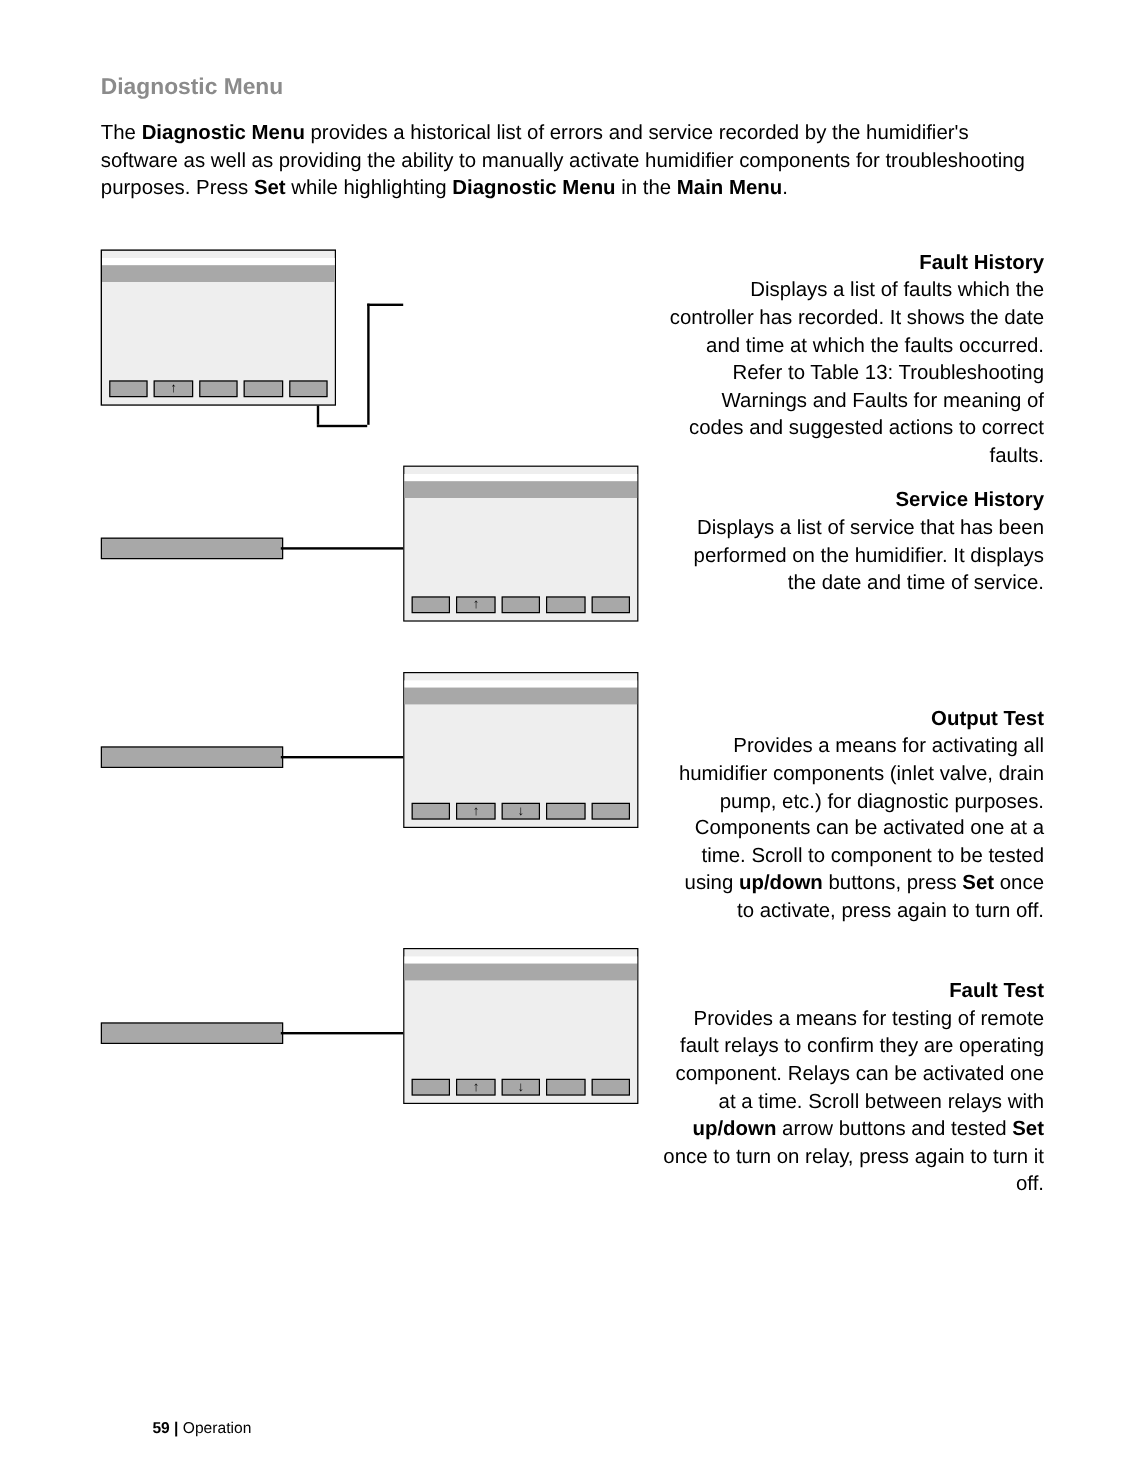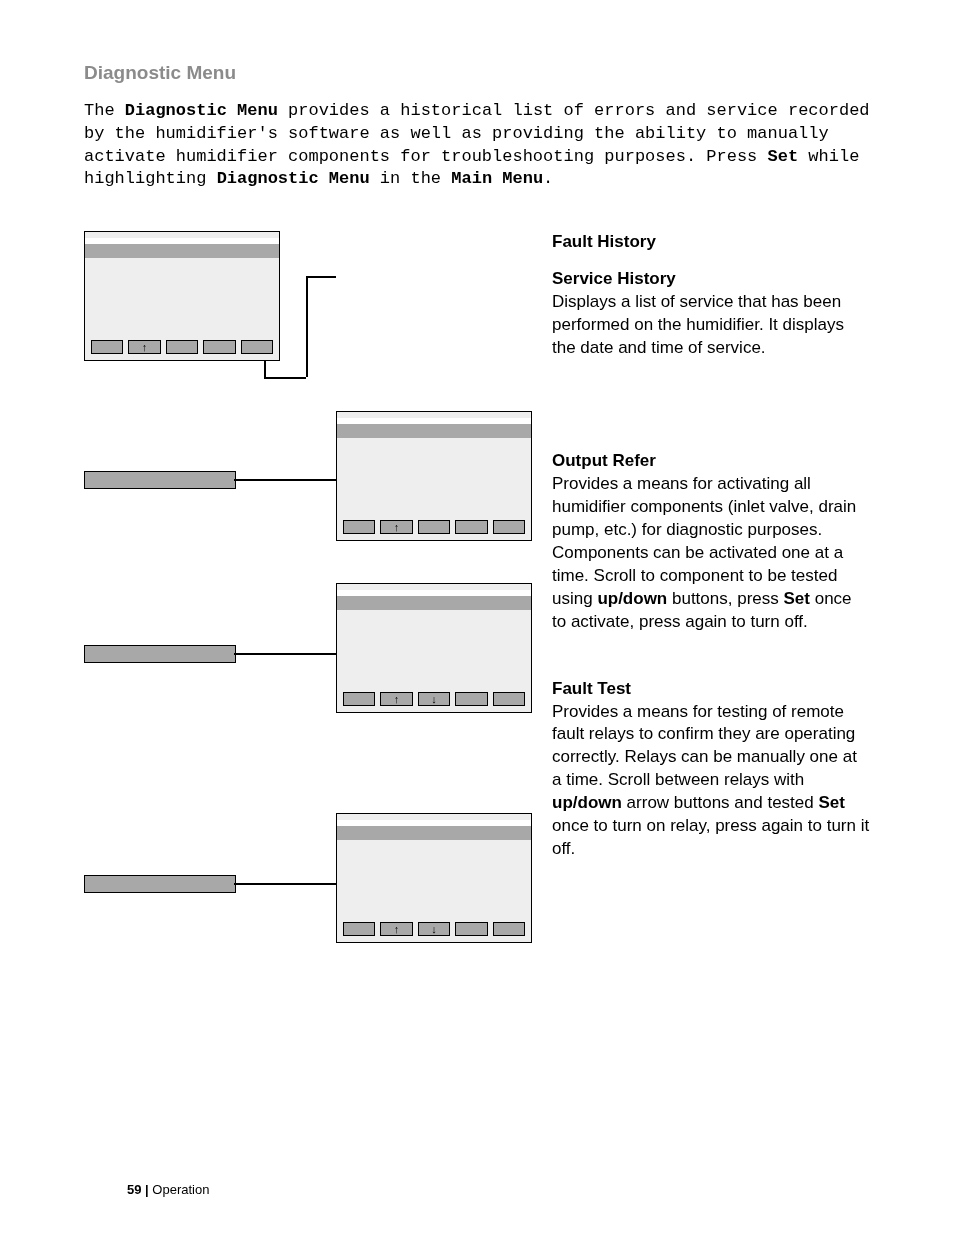--- a/index.html
+++ b/index.html
@@ -21,21 +21,20 @@
   h2.title {
     font-family: "Arial Black", Arial, sans-serif;
     font-size: 19px;
     font-weight: 900;
     color: #8b8b8b;
     margin: 0 0 14px 0;
     letter-spacing: 0px;
   }
   .intro {
     margin: 0 0 40px 0;
-    font-family: Liberation Mono, monospace;
   }
   .intro strong {
     font-weight: 900;
   }
 
   .columns {
     display: flex;
     gap: 20px;
   }
   .left {
@@ -95,21 +94,21 @@
   .hline, .vline {
     position: absolute;
     background: #000;
   }
   .hline { height: 1.5px; }
   .vline { width: 1.5px; }
 
   
   .sec { margin-bottom: 14px; }
   .sec .hd { font-weight: 900; margin: 0; }
-  .sec p { margin: 0; }
+  .sec p { margin: 0; text-align: right; }
   .sec p strong { font-weight: 700; }
 
   
   .footer {
     position: absolute;
     left: 84px; bottom: 36px;
     font-size: 13px;
   }
   .footer strong { font-weight: 900; margin-left: 43px; }
 </style>
@@ -197,42 +196,43 @@
       </div>
       <div class="tag" style="left:0; top:644px; width:150px;"></div>
       <div class="hline" style="left:150px; top:652px; width:102px;"></div>
 
     </div>
 
     <div class="right">
 
       <div class="sec">
         <p class="hd">Fault History</p>
+        <p>Displays a list of faults which the controller has recorded.  It shows the date and time at which the faults occurred.  Refer to Table 13: Troubleshooting Warnings and Faults for meaning of codes and suggested actions to correct faults.</p>
       </div>
 
       <div class="sec">
         <p class="hd">Service History</p>
         <p>Displays a list of service that has been performed on the humidifier.  It displays the date and time of service.</p>
       </div>
 
       <div style="height:76px"></div>
 
       <div class="sec">
-        <p class="hd">Output Refer</p>
+        <p class="hd">Output Test</p>
         <p>
           <span>Provides a means for activating all humidifier components (inlet valve, drain pump, etc.) for diagnostic purposes.  Components can be activated one at a time.  Scroll to component to be tested using </span><strong>up/down</strong><span> buttons, press </span><strong>Set</strong><span> once to activate, press again to turn off.</span>
         </p>
       </div>
 
       <div style="height:30px"></div>
 
       <div class="sec">
         <p class="hd">Fault Test</p>
         <p>
-          <span>Provides a means for testing of remote fault relays to confirm they are operating correctly.  Relays can be manually one at a time.  Scroll between relays with </span><strong>up/down</strong><span> arrow buttons and tested </span><strong>Set</strong><span> once to turn on relay, press again to turn it off.</span>
+          <span>Provides a means for testing of remote fault relays to confirm they are operating component.  Relays can be activated one at a time.  Scroll between relays with </span><strong>up/down</strong><span> arrow buttons and tested </span><strong>Set</strong><span> once to turn on relay, press again to turn it off.</span>
         </p>
       </div>
 
     </div>
   </div>
 
   <div class="footer">
     <strong>59 | </strong><span>Operation</span>
   </div>
 </div>

